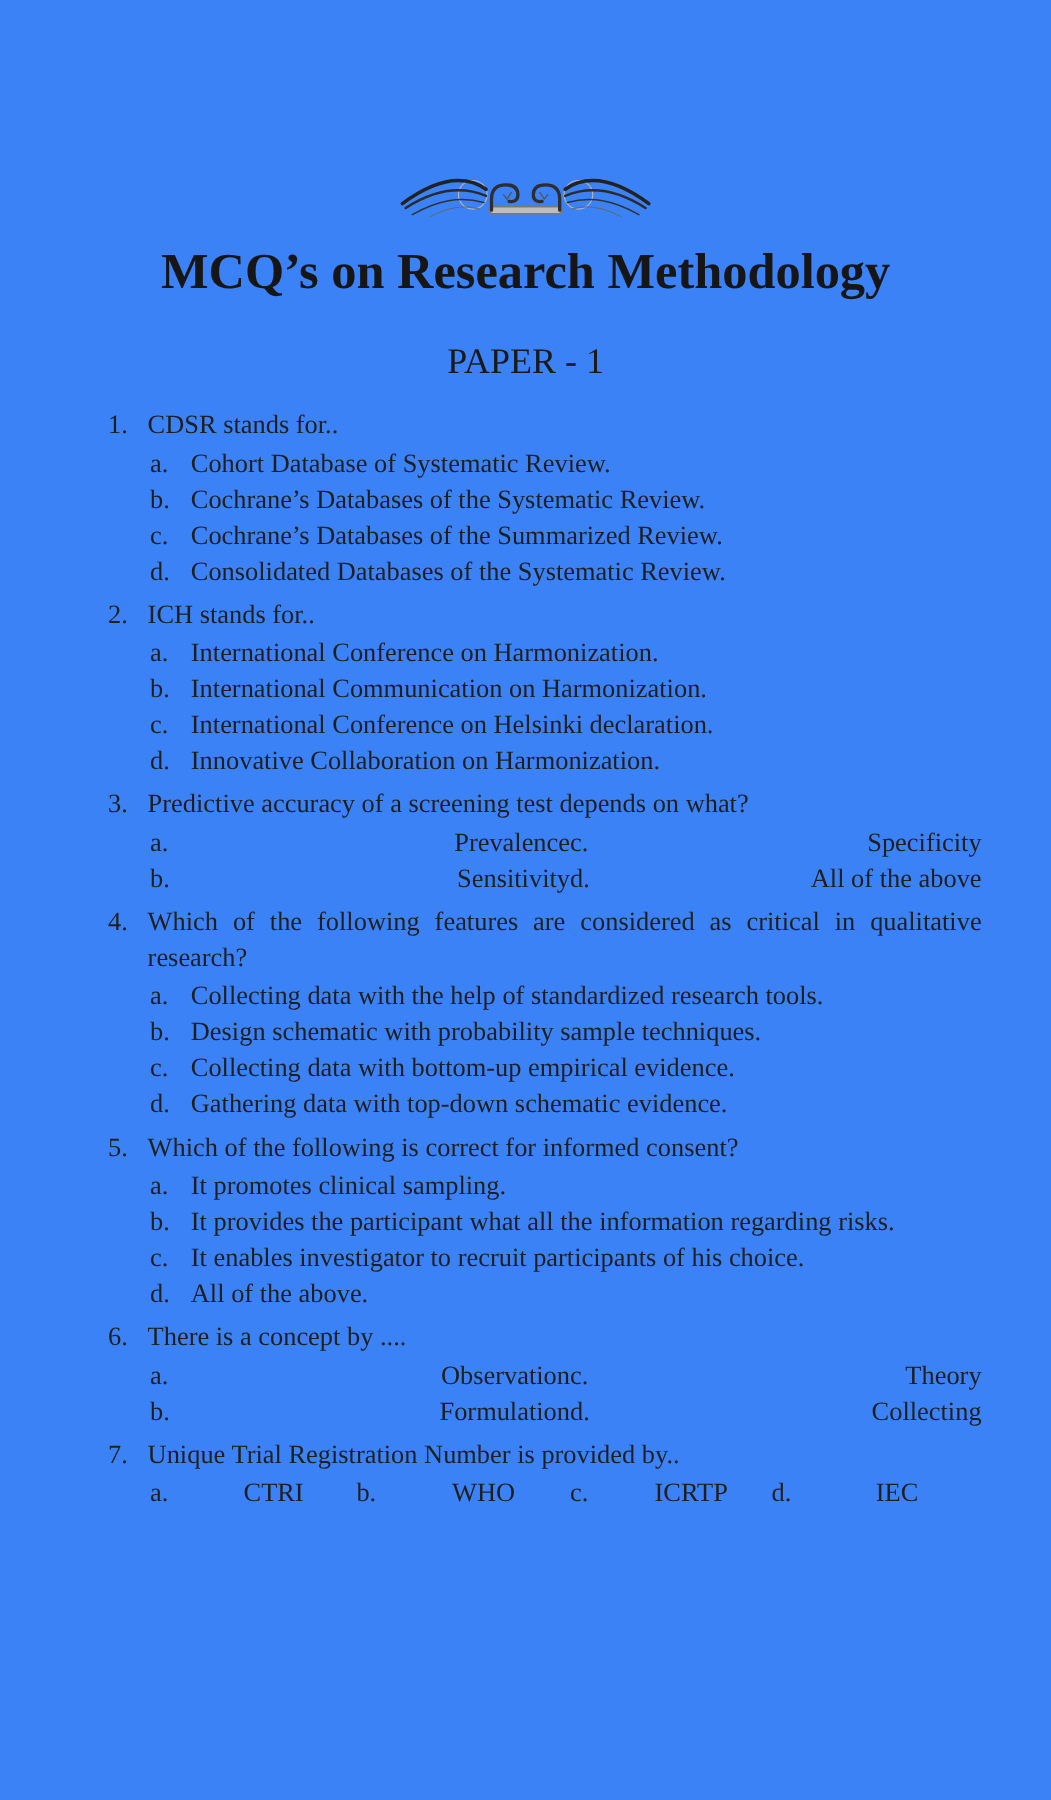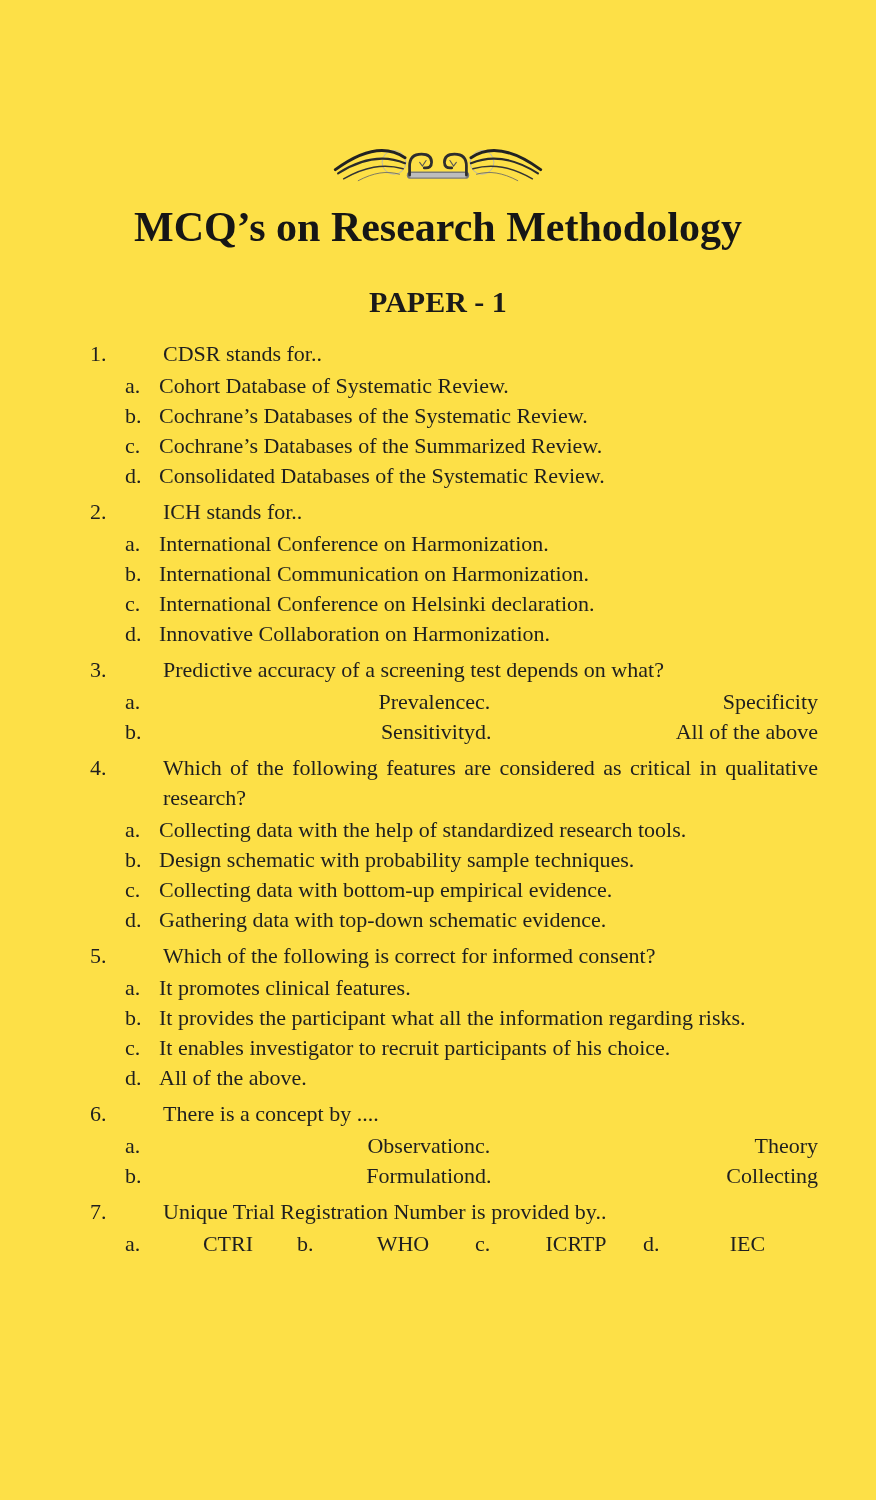--- a/index.html
+++ b/index.html
@@ -1,46 +1,46 @@
 <!DOCTYPE html>
 <html><head>
 <meta charset="utf-8">
 <style>
   html,body { margin:0; padding:0; background:#ffffff; }
   .page {
     position:relative;
     width:876px; height:1500px;
-    background:#fde047;
+    background:#3b82f6;
     color:#1f1f1f;
     font-family:"Liberation Serif","DejaVu Serif",serif;
     overflow:hidden;
     box-sizing:border-box;
   }
   .header { padding-top:138px; text-align:center; }
   .ornament { height:56px; line-height:0; }
   .title {
     margin:10px 0 0 0;
     font-size:42px; font-weight:bold; color:#161616;
     letter-spacing:0px; line-height:1.12;
   }
   .subtitle {
     margin:34px 0 0 0;
-    font-size:30px; font-weight:bold; color:#1a1a1a;
+    font-size:30px; font-weight:normal; color:#1a1a1a;
     line-height:1.1;
   }
   .questions {
     margin-top:21px;
     padding-left:90px; padding-right:58px;
     font-size:22px; line-height:30px;
   }
   .q { margin-top:6px; }
   .q:first-child { margin-top:0; }
   .stem { display:flex; margin-bottom:2px; }
   .num { flex:0 0 33px; }
-  .qtext { flex:1; text-align:justify;margin-left:40px; }
+  .qtext { flex:1; text-align:justify; }
   .opts { margin-left:35px; }
   .opt { display:flex; }
   .letter { flex:0 0 34px; }
   .otext { flex:1; text-align:justify; }
   .opts.two-col { display:grid; grid-template-columns:350px 1fr; }
   .opts.two-col .otext { text-align:right; }
   .opts.four-col { display:grid; grid-template-columns:172px 178px 168px auto; }
   .opts.four-col .otext { text-align:center; }
 </style>
 </head>
@@ -177,21 +177,21 @@
         </div>
       </div>
       <div class="q">
         <div class="stem">
           <span class="num">5.</span>
           <span class="qtext">Which of the following is correct for informed consent?</span>
         </div>
         <div class="opts stacked">
           <div class="opt">
             <span class="letter">a.</span>
-            <span class="otext">It promotes clinical features.</span>
+            <span class="otext">It promotes clinical sampling.</span>
           </div>
           <div class="opt">
             <span class="letter">b.</span>
             <span class="otext">It provides the participant what all the information regarding risks.</span>
           </div>
           <div class="opt">
             <span class="letter">c.</span>
             <span class="otext">It enables investigator to recruit participants of his choice.</span>
           </div>
           <div class="opt">

